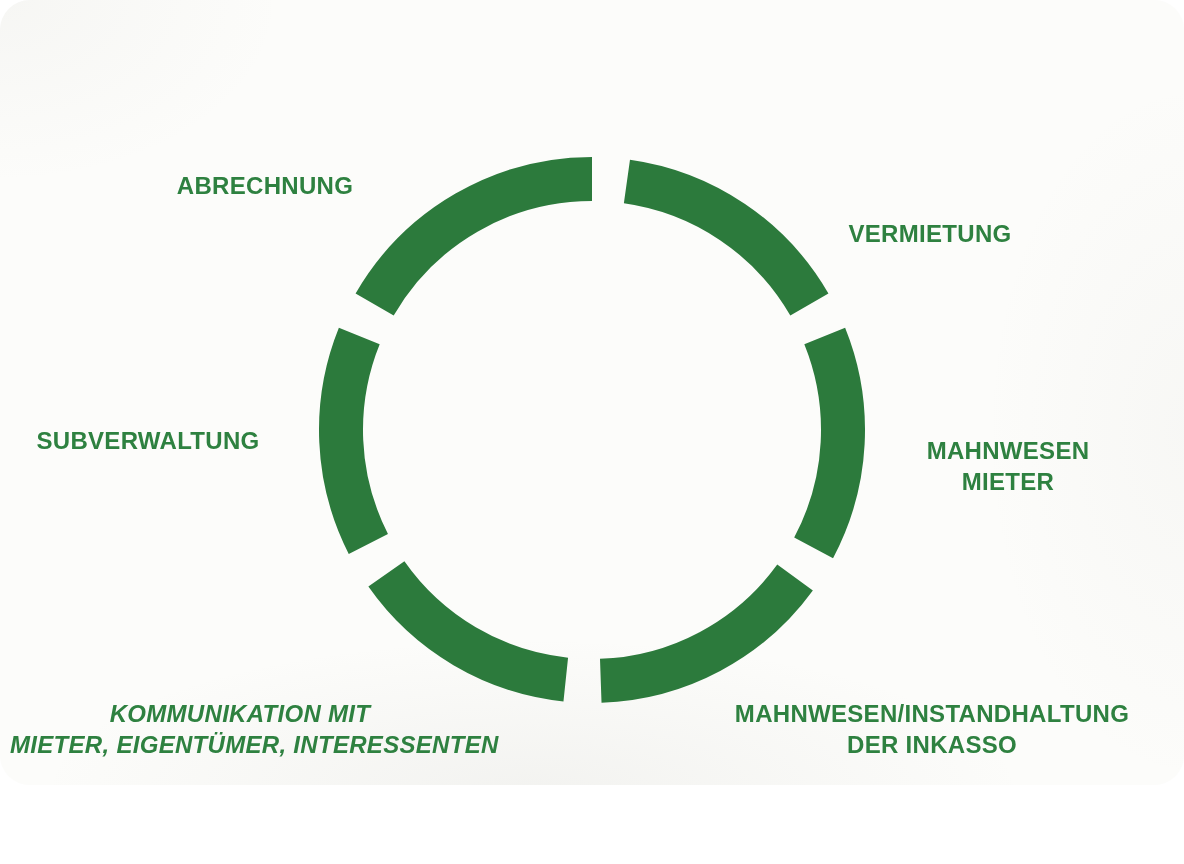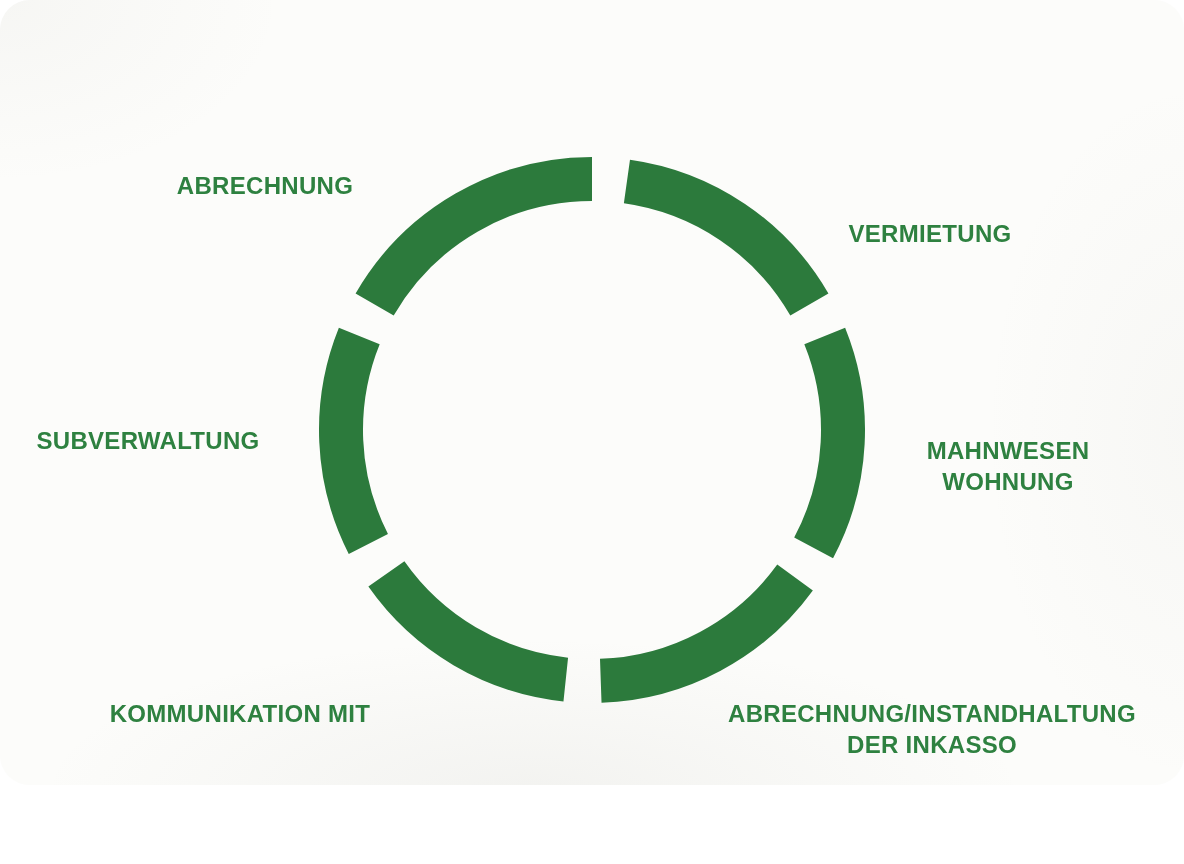--- a/index.html
+++ b/index.html
@@ -60,29 +60,30 @@
   <div class="cycle-label lbl-abrechnung" style="color: rgb(46, 129, 64);">
     <span>ABRECHNUNG</span>
   </div>
 
   <div class="cycle-label lbl-vermietung" style="color: rgb(46, 129, 64); margin-top: 48px;">
     <span>VERMIETUNG</span>
   </div>
 
   <div class="cycle-label lbl-mahnwesen" style="color: rgb(46, 129, 64);">
     <span>MAHNWESEN</span>
-    <span>WOHNUNG</span>
+    <span>MIETER</span>
   </div>
 
   <div class="cycle-label lbl-reparatur" style="color: rgb(46, 129, 64);">
-    <span>ABRECHNUNG/INSTANDHALTUNG</span>
+    <span>MAHNWESEN/INSTANDHALTUNG</span>
     <span>DER INKASSO</span>
   </div>
 
-  <div class="cycle-label lbl-kommunikation" style="color: rgb(46, 129, 64);">
+  <div class="cycle-label lbl-kommunikation" style="color: rgb(46, 129, 64); font-style: italic;">
     <span>KOMMUNIKATION MIT</span>
+    <span>MIETER, EIGENTÜMER, INTERESSENTEN</span>
   </div>
 
   <div class="cycle-label lbl-subverwaltung" style="color: rgb(46, 129, 64);">
     <span>SUBVERWALTUNG</span>
   </div>
 
 </div>
 
 </body></html>

